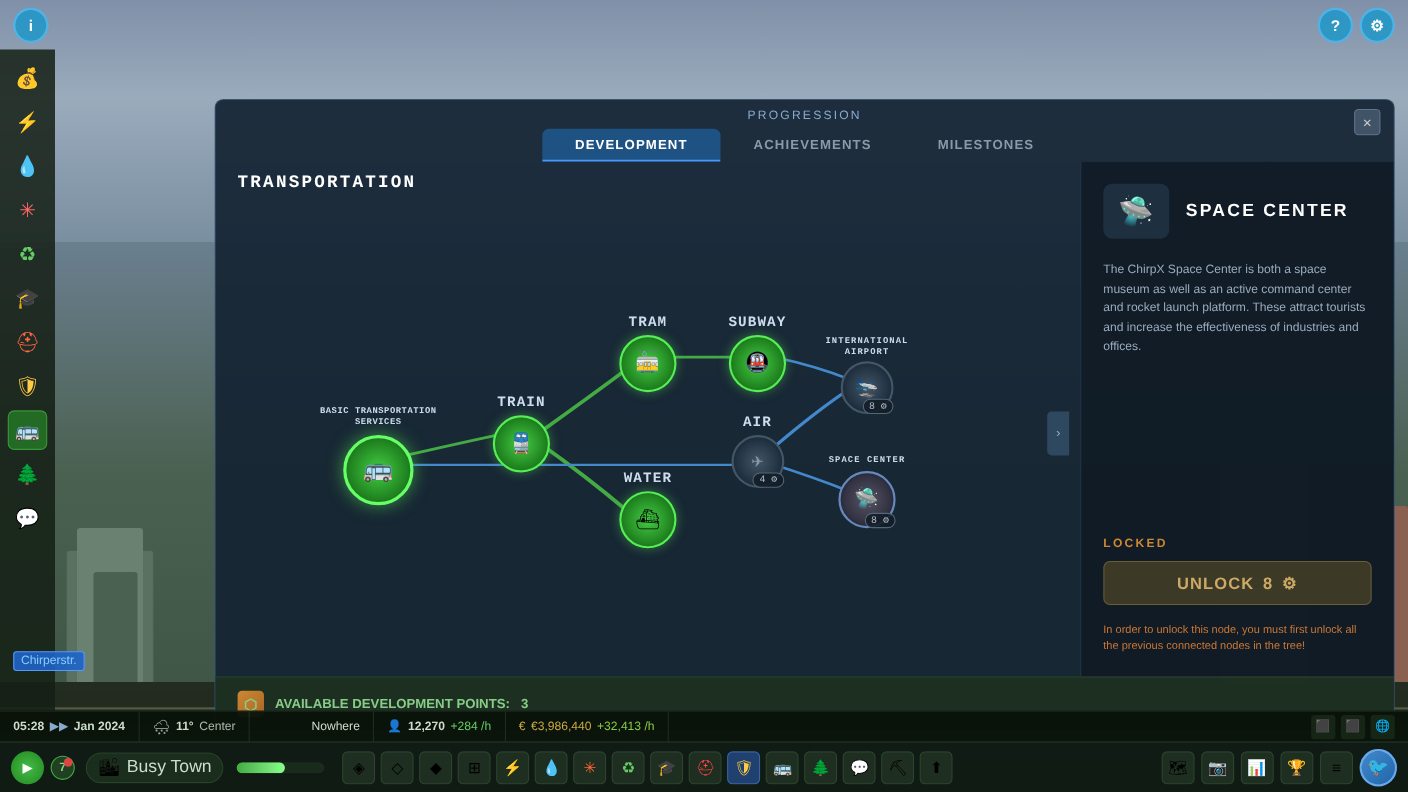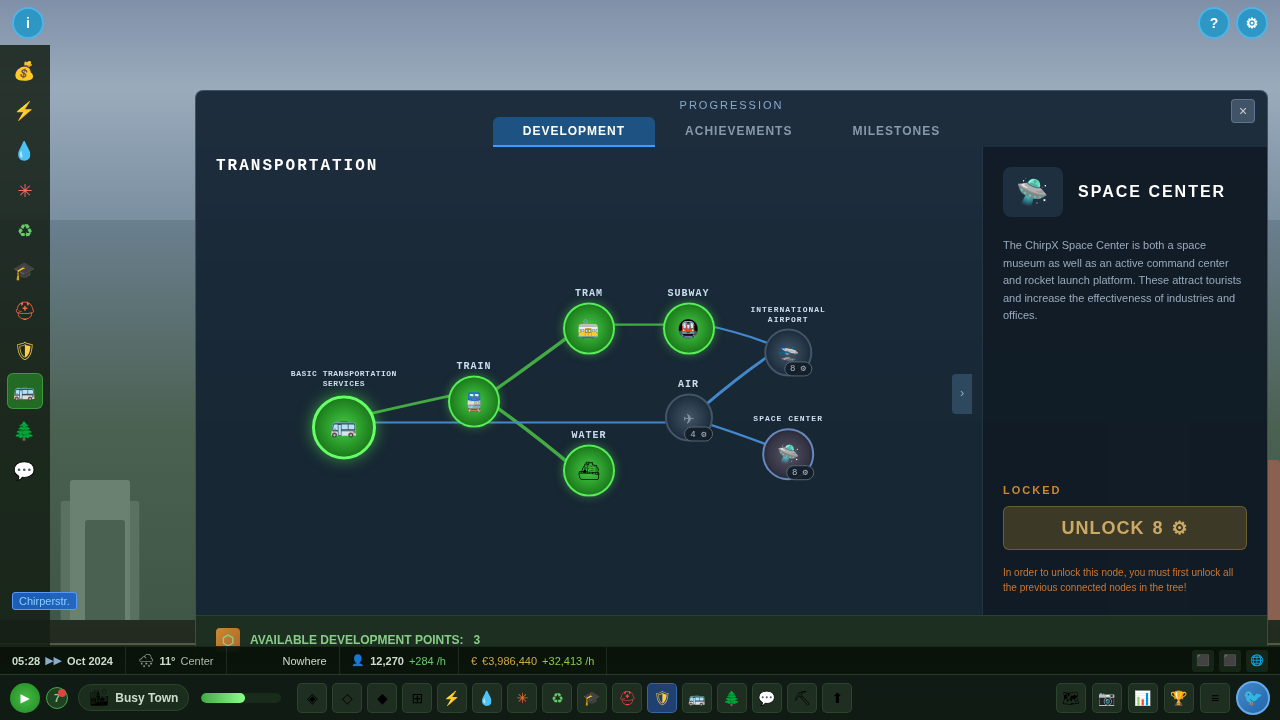--- a/index.html
+++ b/index.html
@@ -217,21 +217,21 @@
     .node {
       position: absolute;
       display: flex;
       flex-direction: column;
       align-items: center;
       transform: translate(-50%, -50%);
     }
 
     .node-label {
       color: #ccddee;
-      font-size: 10px;
+      font-size: 13px;
       font-weight: bold;
       letter-spacing: 1px;
       text-align: center;
       margin-bottom: 4px;
       text-transform: uppercase;
     }
 
     .node-circle {
       border-radius: 50%;
       display: flex;
@@ -337,21 +337,21 @@
       margin-bottom: 10px;
     }
 
     .unlock-btn {
       background: rgba(80, 70, 40, 0.7);
       border: 1px solid rgba(150, 130, 70, 0.5);
       border-radius: 6px;
       padding: 10px;
       text-align: center;
       color: #ccaa66;
-      font-size: 18px;
+      font-size: 15px;
       font-weight: bold;
       letter-spacing: 1px;
       cursor: pointer;
       margin-bottom: 15px;
       display: flex;
       align-items: center;
       justify-content: center;
       gap: 8px;
     }
 
@@ -435,22 +435,22 @@
       padding: 3px 10px;
       margin-left: 4px;
     }
 
     .city-icon {
       font-size: 16px;
     }
 
     .city-name {
       color: #ccddcc;
-      font-size: 12px;
-      font-weight: bold;
+      font-size: 16px;
+      font-weight: normal;
     }
 
     .speed-bar {
       width: 80px;
       height: 10px;
       background: rgba(30, 50, 30, 0.7);
       border-radius: 5px;
       overflow: hidden;
       margin-left: 6px;
     }
@@ -903,21 +903,21 @@
     <div style="width:34px;height:34px;border-radius:50%;background:linear-gradient(135deg,#4488cc,#2266aa);border:2px solid #66aaee;display:flex;align-items:center;justify-content:center;font-size:16px;cursor:pointer;">
       <span>🐦</span>
     </div>
   </div>
 </div>
 
 <div class="status-bar">
   <div class="status-segment">
     <span class="status-value">05:28</span>
     <span style="cursor:pointer;color:#88aacc;">▶▶</span>
-    <span class="status-value">Oct 2024</span>
+    <span class="status-value">Jan 2024</span>
   </div>
   <div class="status-segment">
     <span class="status-icon">🌨</span>
     <span class="status-value">11°</span>
     <span>Center</span>
   </div>
   <div class="status-segment">
     <span style="color:#ccddcc;padding-left:44px;">Nowhere</span>
   </div>
   <div class="status-segment">

